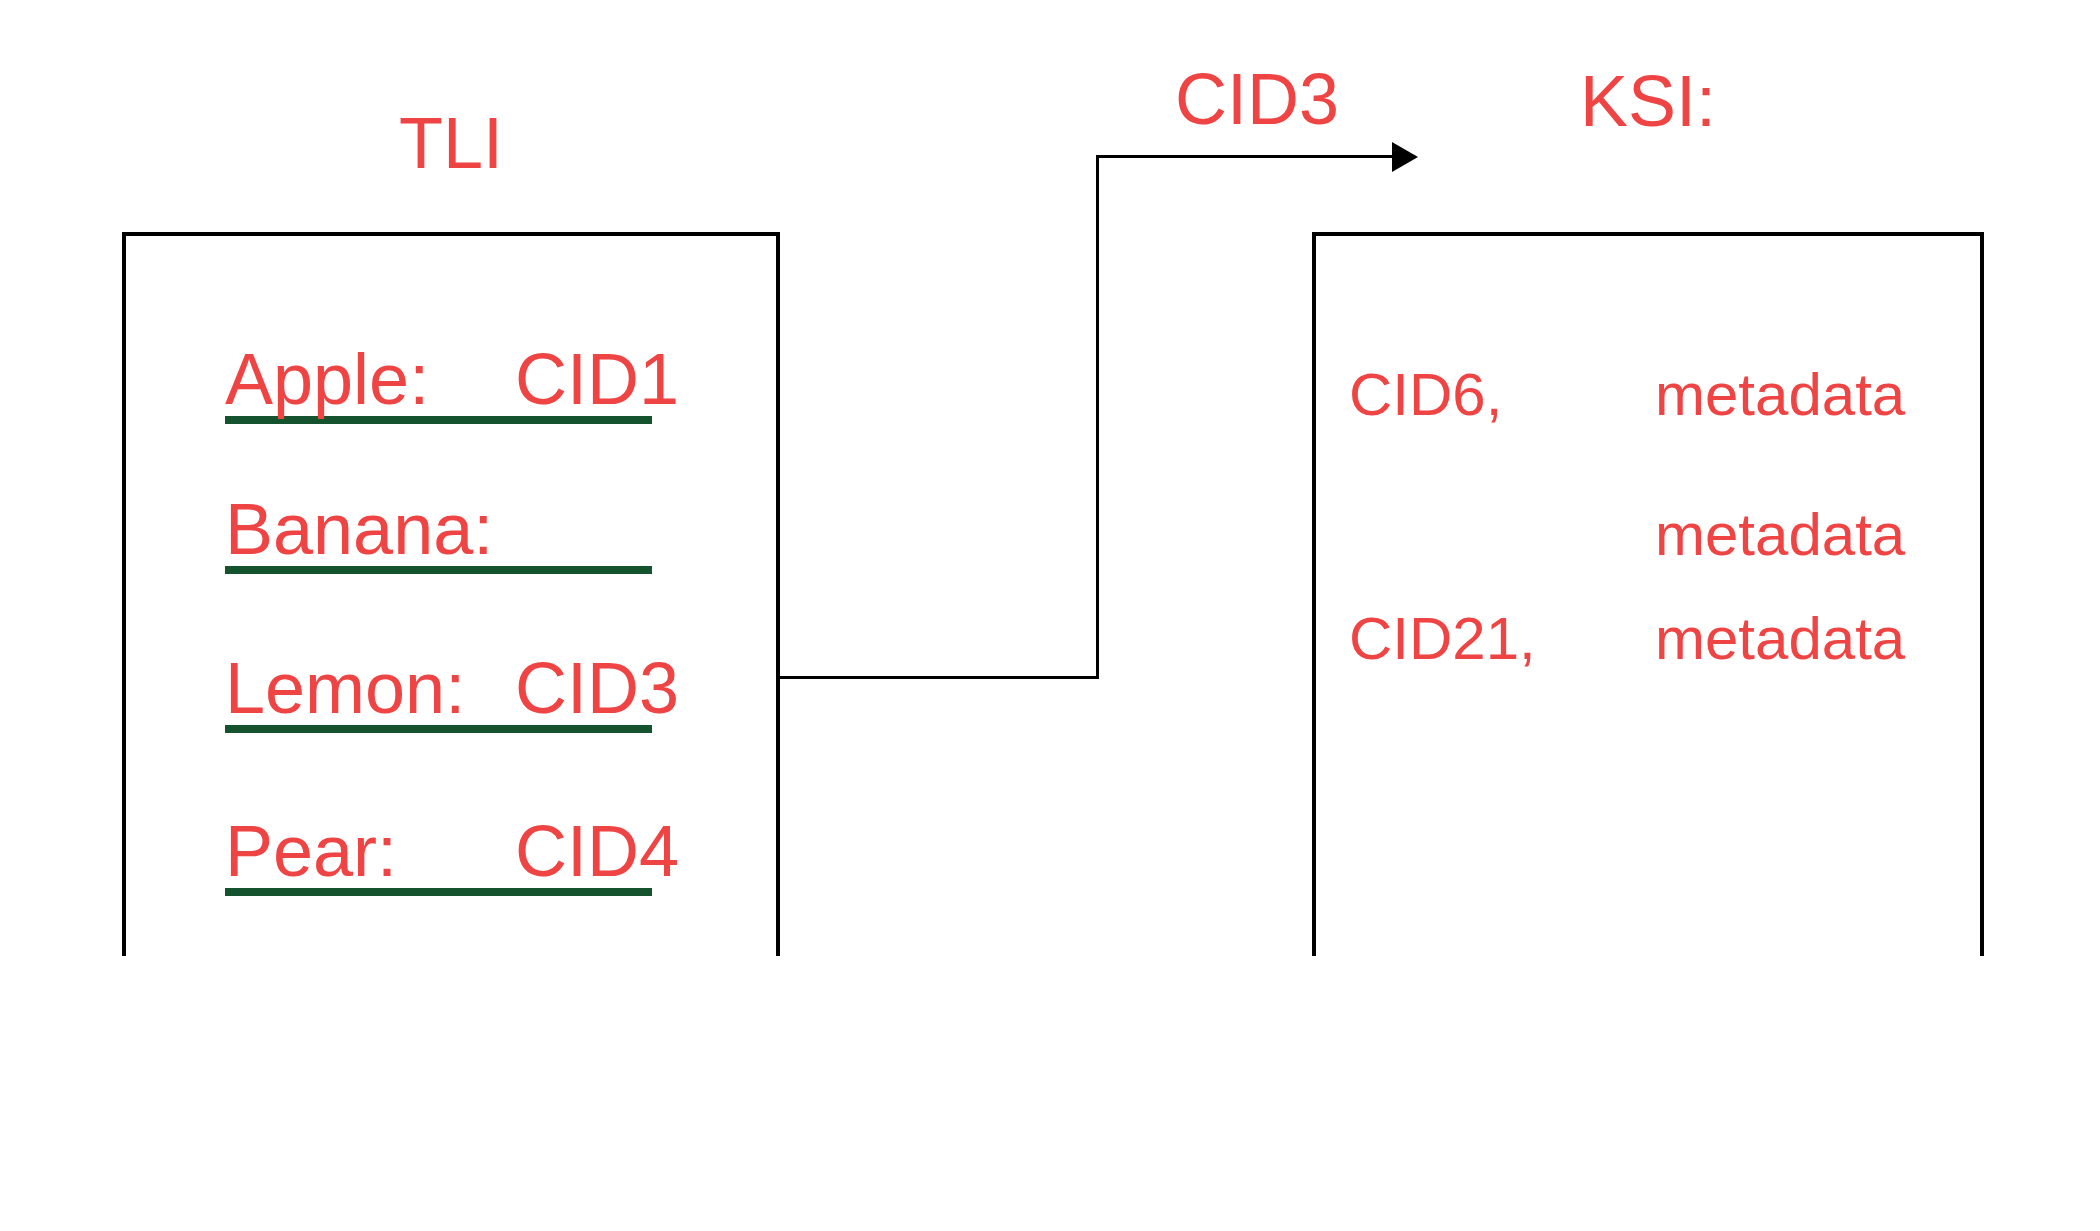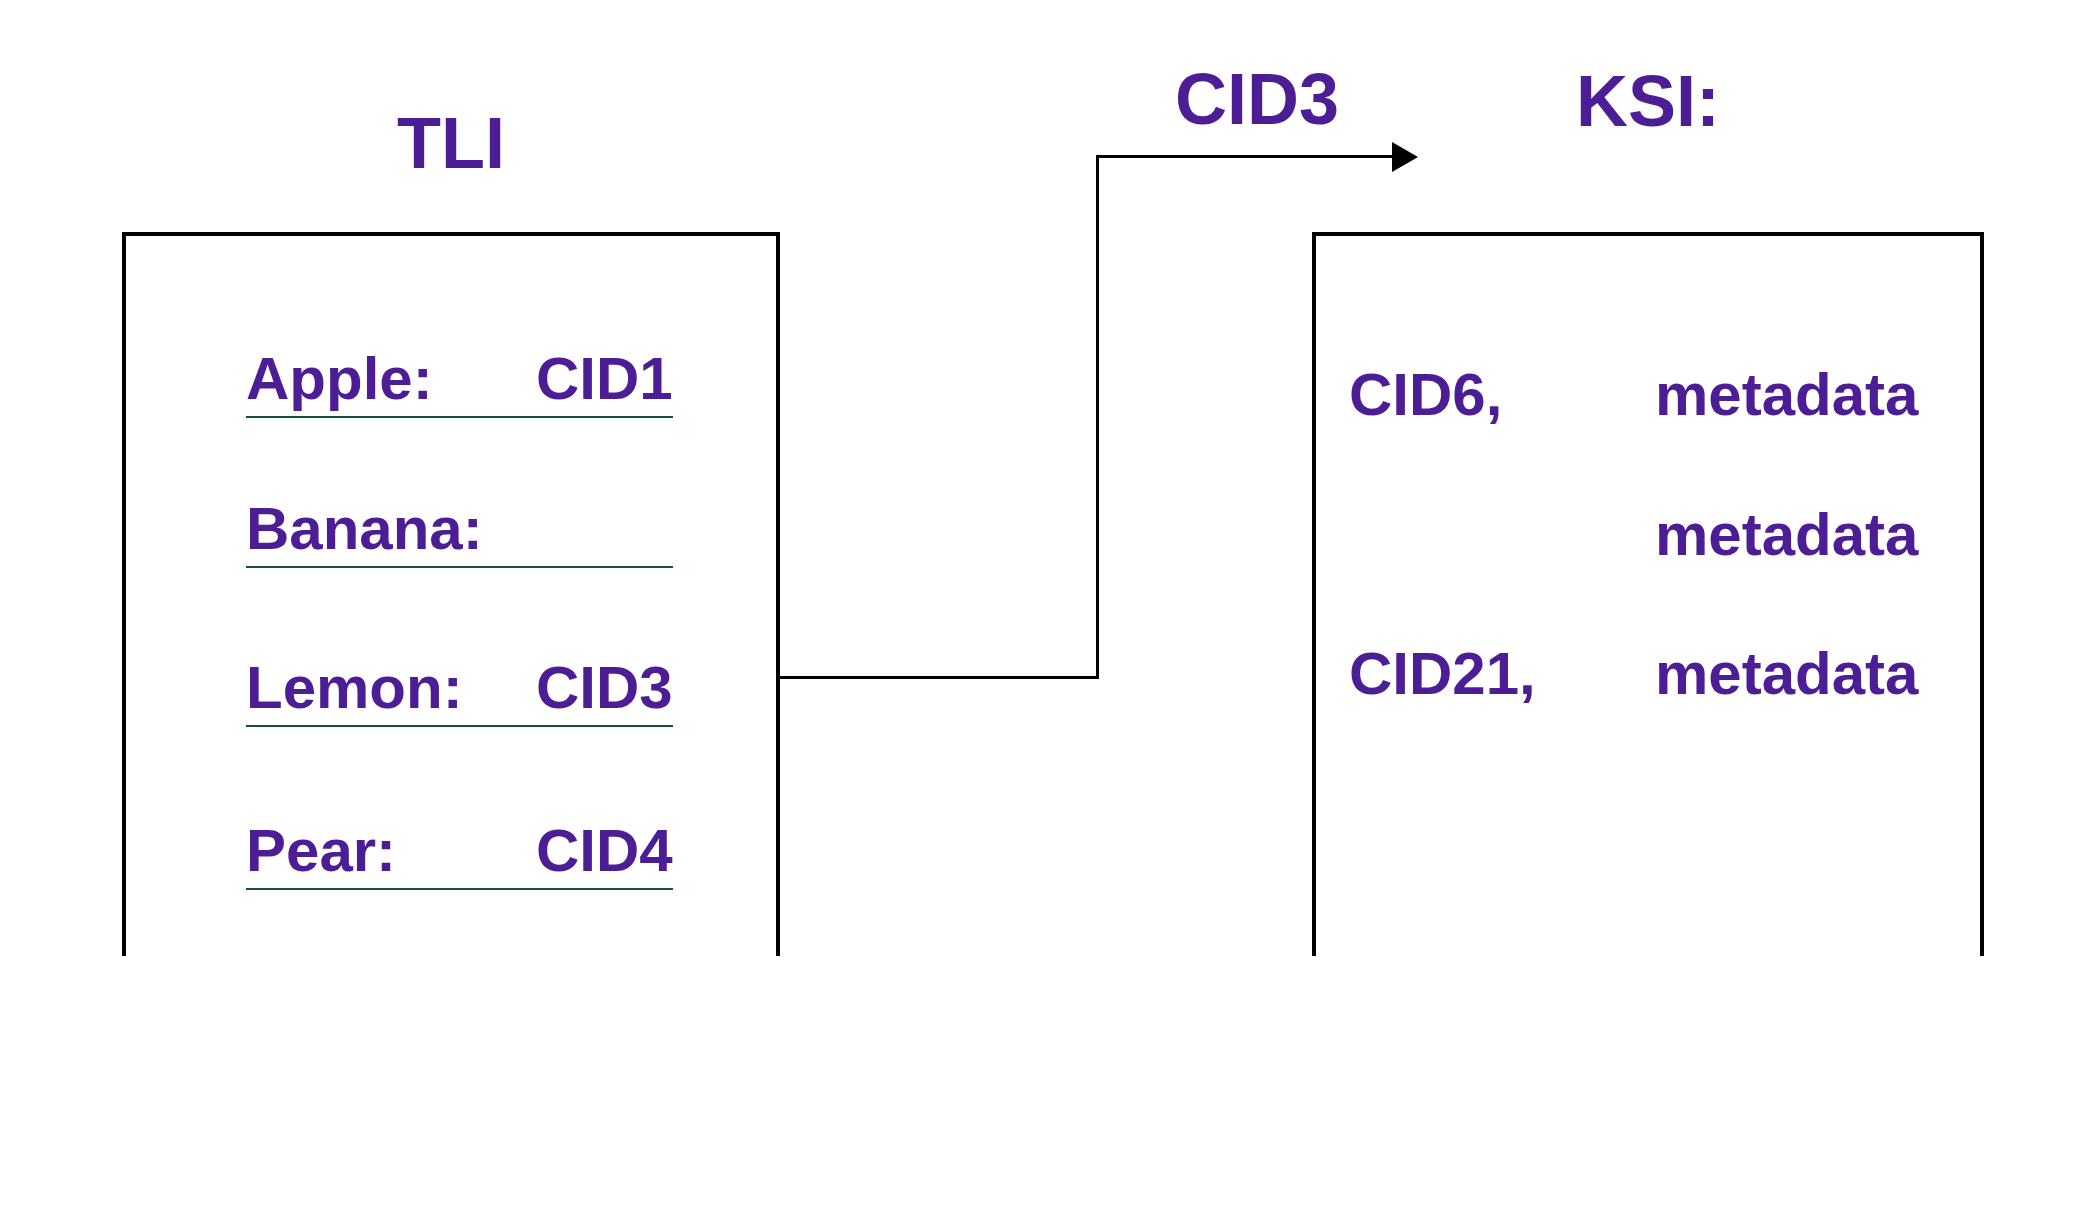--- a/index.html
+++ b/index.html
@@ -6,22 +6,22 @@
     margin: 0;
     padding: 0;
     background: #ffffff;
   }
   #stage {
     position: relative;
     width: 2100px;
     height: 956px;
     background: #ffffff;
     font-family: "Liberation Sans", sans-serif;
-    font-weight: 700;
-    color: #4c1d95;
+    font-weight: 400;
+    color: #ef4444;
     overflow: hidden;
   }
   
   .panel-title {
     position: absolute;
     font-size: 72px;
     line-height: 86px;
     text-align: center;
     white-space: nowrap;
   }
@@ -43,26 +43,26 @@
     height: 892px;
     border: 4px solid #000000;
     box-sizing: border-box;
     background: #ffffff;
   }
   #tli-box  { left: 122px;  width: 658px; }
   #ksi-box  { left: 1312px; width: 672px; }
   
   .tli-row {
     position: absolute;
-    left: 246px;
+    left: 225px;
     width: 427px;
     height: 74px;
-    font-size: 60px;
+    font-size: 72px;
     line-height: 74px;
-    border-bottom: 2px solid #14532d;
+    border-bottom: 8px solid #14532d;
     white-space: nowrap;
   }
   .tli-row .row-value {
     position: absolute;
     left: 290px;
     top: 0;
   }
   #tli-row-0 { top: 342px; }
   #tli-row-1 { top: 492px; }
   #tli-row-2 { top: 639px; margin-top: 12px; }
@@ -77,21 +77,21 @@
     line-height: 74px;
     white-space: nowrap;
   }
   .ksi-row .row-meta {
     position: absolute;
     left: 306px;
     top: 0;
   }
   #ksi-row-0 { top: 358px; }
   #ksi-row-1 { top: 498px; }
-  #ksi-row-2 { top: 637px; }
+  #ksi-row-2 { top: 602px; }
   
   .arrow-seg {
     position: absolute;
     background: #000000;
   }
   #arrow-seg-from-box {   
     left: 780px;
     top: 676px;
     width: 319px;
     height: 3px;

